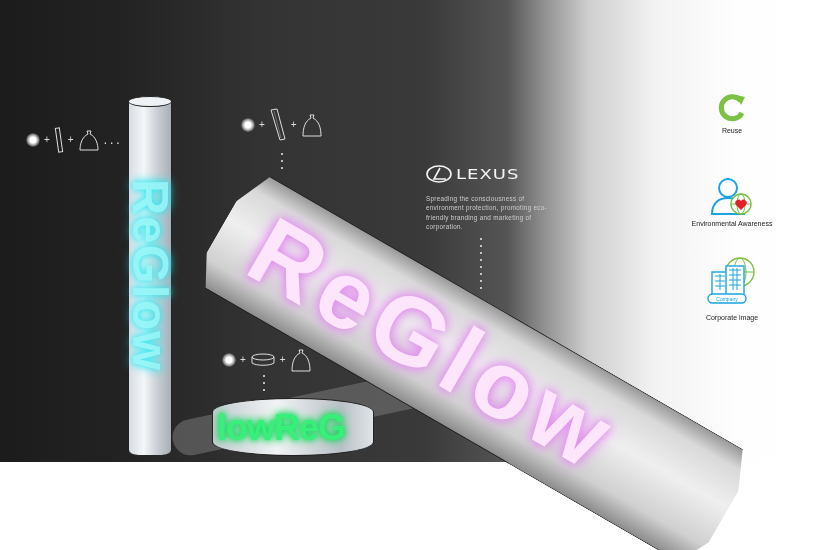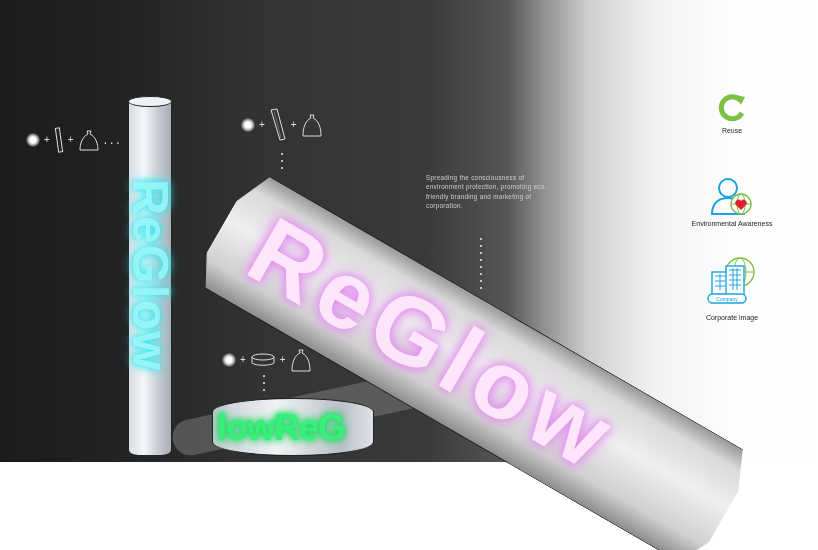--- a/index.html
+++ b/index.html
@@ -105,20 +105,27 @@
       <path d="M9 3 L13 3 L12 6 C18 9 20 16 20 24 L2 24 C2 16 4 9 10 6 Z" fill="none" stroke="#ddd" stroke-width="1"></path>
     </svg>
 </div>
 <div class="dots-v" style="left:263px; top:375px;">
     <span></span>
     <span></span>
     <span></span>
   </div>
 
 <div class="lexus">
+  <div class="lexus-logo">
+    <svg width="26" height="18" viewBox="0 0 26 18">
+        <ellipse cx="13" cy="9" rx="12" ry="8" fill="none" stroke="#f4f4f4" stroke-width="1.6"></ellipse>
+        <path d="M14 3 L8 14 L20 14" fill="none" stroke="#f4f4f4" stroke-width="1.6"></path>
+      </svg>
+    <span class="lexus-wordmark">LEXUS</span>
+  </div>
   <p class="lexus-desc">Spreading the consciousness of environment protection, promoting eco-friendly branding and marketing of corporation.</p>
 </div>
 <div class="dots-v" style="left:480px; top:238px;">
     <span></span>
     <span></span>
     <span></span>
     <span></span>
     <span></span>
     <span></span>
     <span></span>

